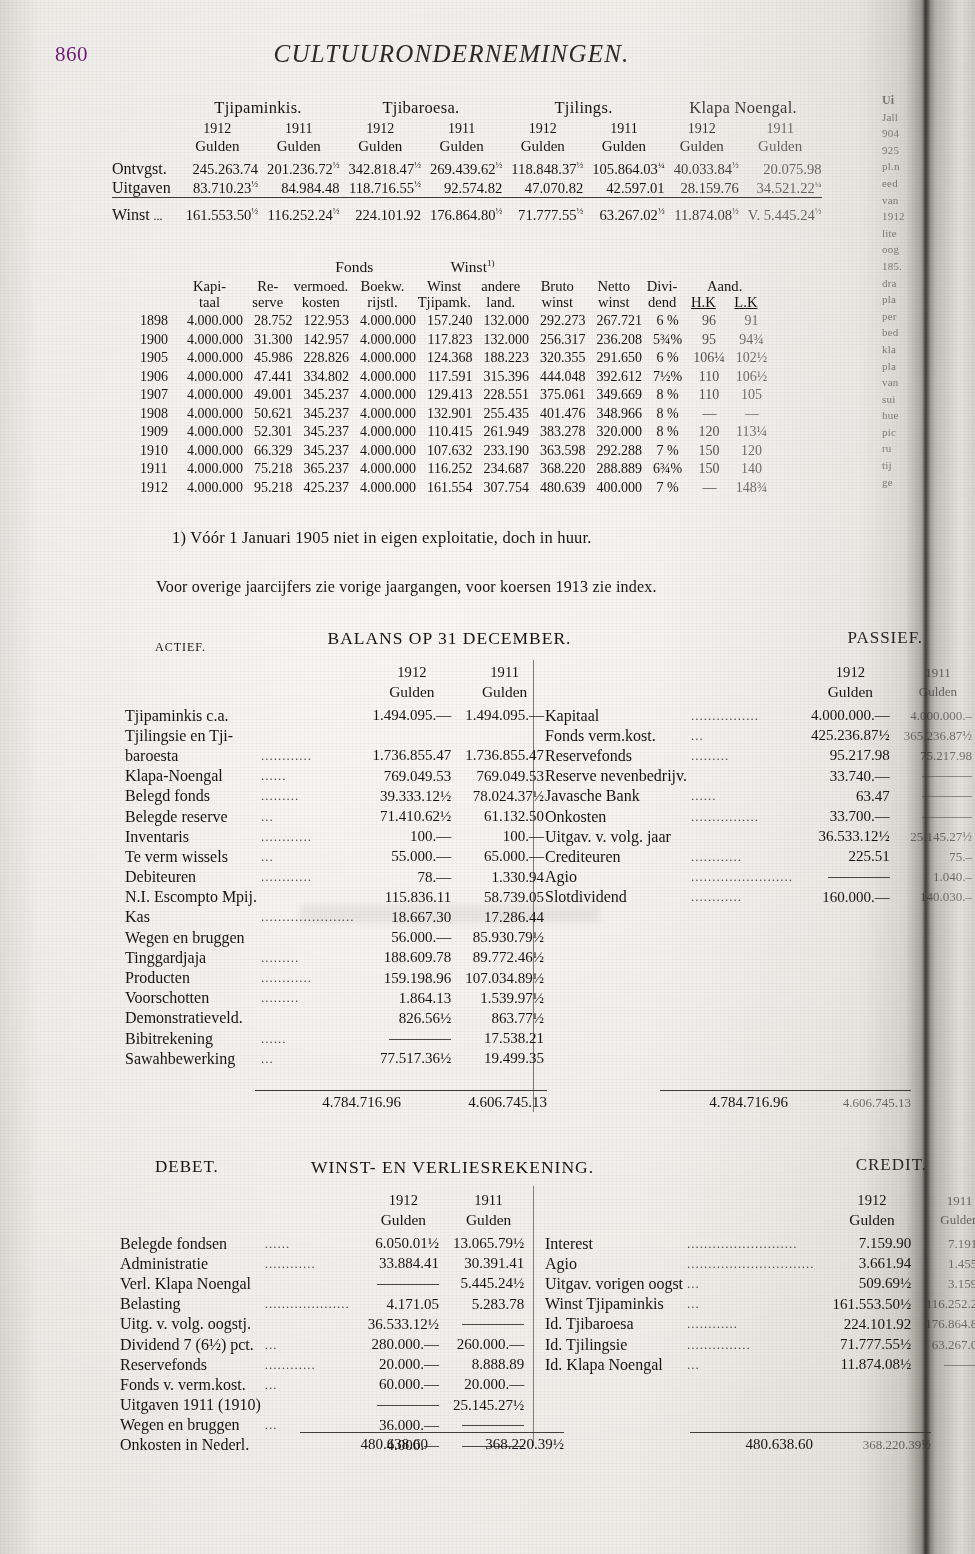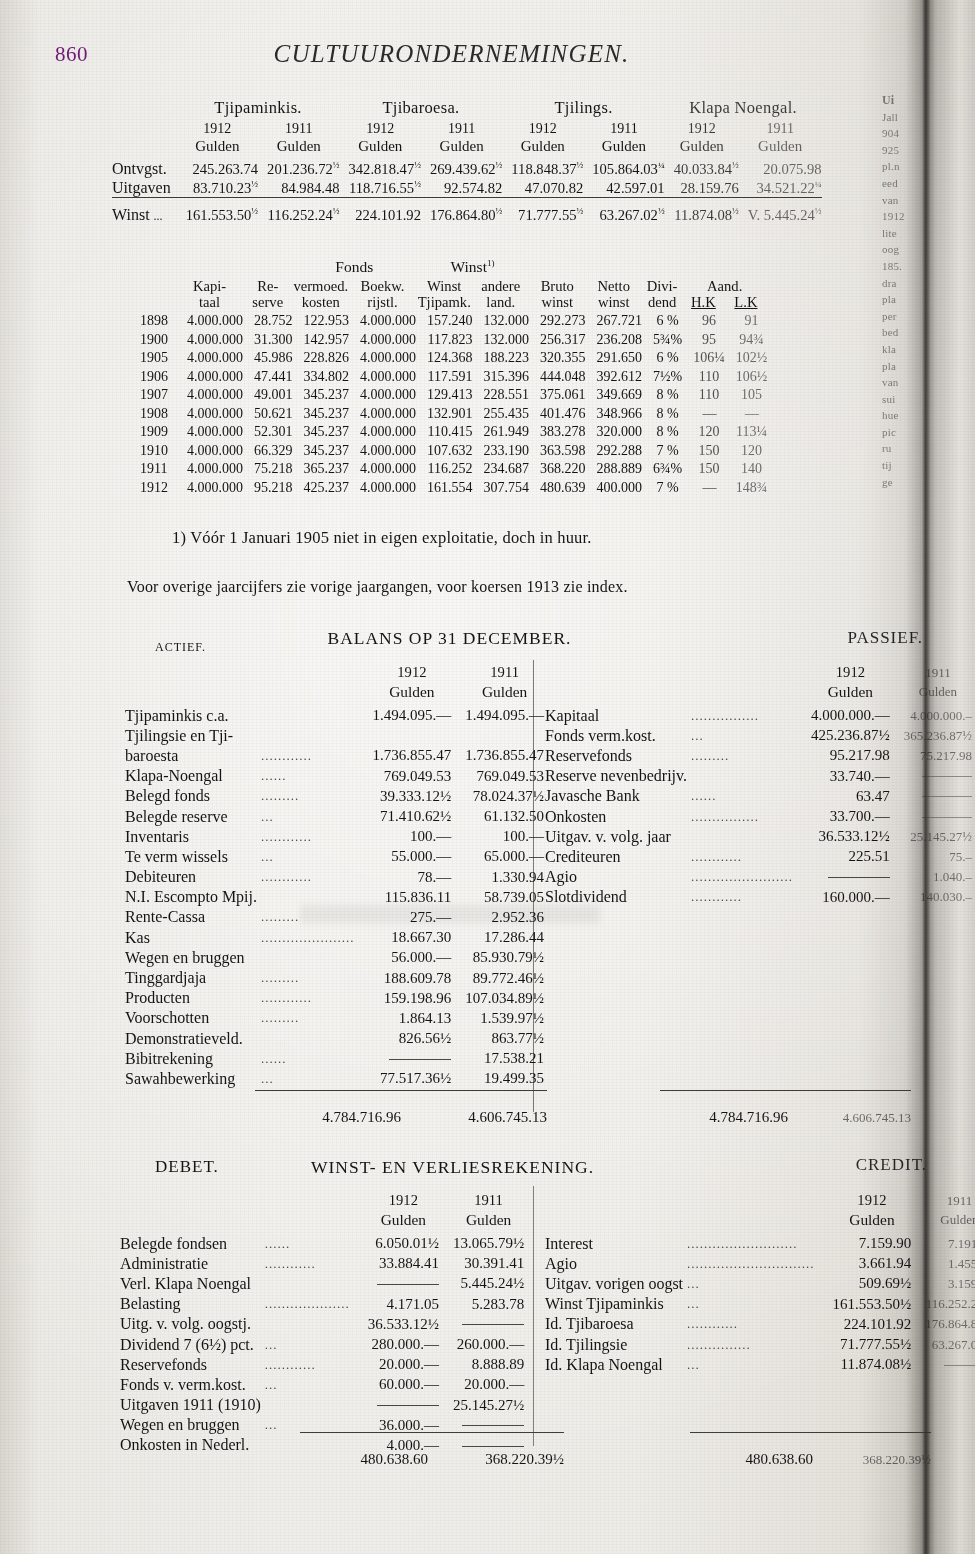--- a/index.html
+++ b/index.html
@@ -63,21 +63,21 @@
   .t2 td.y{text-align:left;padding-right:8px;font-size:14px;}
   .t2 td.n{text-align:right;padding-left:11px;font-size:14px;}
   .t2 td.c{text-align:center;padding-left:11px;font-size:14px;}
   .t2 tr.d td{padding-top:2.5px;}
   .t2 .hk{opacity:.74;font-size:13px;}
   .t2 .lk{opacity:.60;font-size:12.6px;}
   .t2 .dash{letter-spacing:-1px;}
 
   
   .note1{position:absolute;left:172px;top:528px;font-size:16.5px;letter-spacing:.2px;}
-  .note2{position:absolute;left:127px;top:578px;font-size:16px;letter-spacing:.2px;}
+  .note2{position:absolute;left:156px;top:578px;font-size:16px;letter-spacing:.2px;}
 
   
   .sec-head{position:absolute;width:100%;font-size:12px;letter-spacing:1px;margin-top:12px;}
   .bal-actief{left:155px;top:628px;}
   .bal-title{position:absolute;left:0;right:0;top:628px;text-align:center;font-size:17.5px;letter-spacing:1px;padding-right:76px;}
   .bal-passief{position:absolute;right:52px;top:628px;font-size:17px;letter-spacing:1px;opacity:.92;}
 
   .divider{position:absolute;left:533px;top:660px;width:1px;height:452px;background:#55524d;opacity:.75;}
 
   .bt{position:absolute;font-size:15.4px;}
@@ -88,21 +88,21 @@
   .bt .yr{text-align:center;font-size:14.6px;padding-left:14px;}
   .bt .gd{text-align:center;font-size:15.4px;padding-left:14px;padding-bottom:3px;}
   .bt .em{display:inline-block;width:62px;border-top:1px solid #4a4843;height:1px;vertical-align:middle;}
   .bt .em-s{display:inline-block;width:50px;border-top:1px solid #4a4843;height:1px;vertical-align:middle;}
   .left-bal{left:125px;top:662px;}
   .right-bal{left:545px;top:662px;}
   .right-bal td.n2{opacity:.55;font-size:13px;}
 
   .tot{position:absolute;font-size:15px;}
   .tot .line{border-top:1px solid #3f3d39;}
-  .tot td{padding-left:18px;text-align:right;padding-top:18px;}
+  .tot td{padding-left:18px;text-align:right;padding-top:3px;}
 
   
   .wv-debet{position:absolute;left:155px;top:1157px;font-size:17px;letter-spacing:1px;}
   .wv-title{position:absolute;left:0;right:0;top:1157px;text-align:center;font-size:17.5px;letter-spacing:1px;padding-right:70px;}
   .wv-credit{position:absolute;right:48px;top:1155px;font-size:17px;letter-spacing:1px;opacity:.9;}
   .divider2{position:absolute;left:533px;top:1186px;width:1px;height:260px;background:#55524d;opacity:.7;}
   .left-wv{left:120px;top:1190px;}
   .right-wv{left:545px;top:1190px;}
   .right-wv td.n2{opacity:.55;font-size:13px;}
 
@@ -462,26 +462,20 @@
           <td class="lbl">Debiteuren</td>
           <td class="dots">............</td>
           <td class="n">78.—</td>
           <td class="n">1.330.94</td>
         </tr>
     <tr>
           <td class="lbl">N.I. Escompto Mpij.</td>
           <td class="dots"></td>
           <td class="n">115.836.11</td>
           <td class="n">58.739.05</td>
-        </tr>
-    <tr>
-          <td class="lbl">Rente-Cassa</td>
-          <td class="dots">.........</td>
-          <td class="n">275.—</td>
-          <td class="n">2.952.36</td>
         </tr>
     <tr>
           <td class="lbl">Kas</td>
           <td class="dots">......................</td>
           <td class="n">18.667.30</td>
           <td class="n">17.286.44</td>
         </tr>
     <tr>
           <td class="lbl">Wegen en bruggen</td>
           <td class="dots"></td>

